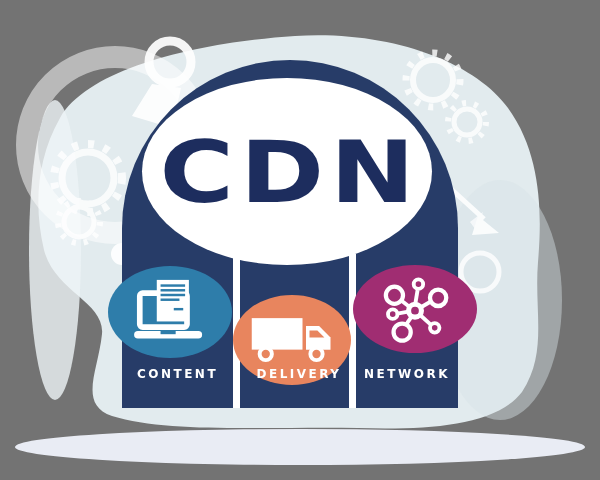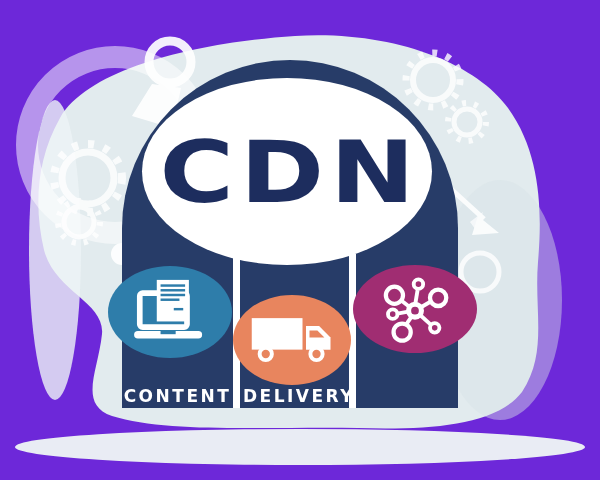--- a/index.html
+++ b/index.html
@@ -1,19 +1,19 @@
 <!DOCTYPE html>
 <html><head>
 <meta charset="utf-8">
 <title>CDN</title>
 <style>
   html,body{margin:0;padding:0;background:#ffffff;}
   #stage{
     position:relative;width:600px;height:480px;overflow:hidden;
-    background:#6d28d9;font-family:"DejaVu Sans","Liberation Sans",sans-serif;
+    background:#737373;font-family:"DejaVu Sans","Liberation Sans",sans-serif;
   }
   #bg-svg{position:absolute;left:0;top:0;}
   .arch{
     position:absolute;left:122px;top:60px;width:336px;height:348px;
     border-radius:172px 172px 0 0;background:#273c68;
   }
   .divider{
     position:absolute;top:254px;width:7px;height:154px;background:#ffffff;
   }
   .divider.d1{left:233px;}
@@ -30,22 +30,22 @@
     user-select:none;
   }
   .term-circle{
     position:absolute;border-radius:50%;
     display:flex;align-items:center;justify-content:center;
   }
   .circle-content{left:108px;top:266px;width:124px;height:92px;background:#2e7daa;}
   .circle-delivery{left:233px;top:295px;width:118px;height:90px;background:#e8855e;}
   .circle-network{left:353px;top:265px;width:124px;height:88px;background:#a02d72;}
   .term-label{
-    position:absolute;top:387px;height:18px;color:#ffffff;
-    font-size:17px;font-weight:bold;letter-spacing:2.5px;text-align:center;
+    position:absolute;top:365px;height:18px;color:#ffffff;
+    font-size:12px;font-weight:bold;letter-spacing:2.5px;text-align:center;
     line-height:18px;user-select:none;
   }
   .label-content{left:122px;width:111px;}
   .label-delivery{left:240px;width:118px;}
   .label-network{left:356px;width:102px;}
   .icon-svg{display:block;}
 </style>
 </head>
 <body>
 
@@ -149,14 +149,15 @@
       <circle cx="69" cy="29" r="9.5" stroke-width="5"></circle>
       <circle cx="65" cy="64" r="5.5" stroke-width="4.5"></circle>
       <circle cx="27" cy="69" r="10" stroke-width="5"></circle>
       <circle cx="16" cy="48" r="5.5" stroke-width="4.5"></circle>
       <circle cx="18" cy="26" r="10" stroke-width="5"></circle>
     </svg>
   </div>
 
   <div class="term-label label-content" style="color: rgb(255, 255, 255);">CONTENT</div>
   <div class="term-label label-delivery" style="color: rgb(255, 255, 255);">DELIVERY</div>
+  <div class="term-label label-network" style="color: rgb(255, 255, 255);">NETWORK</div>
 
 </div>
 
 </body></html>

